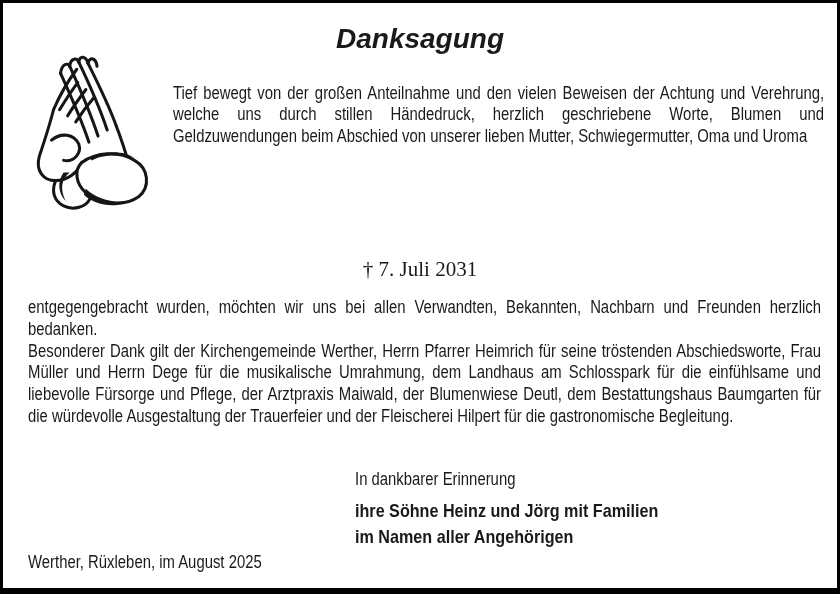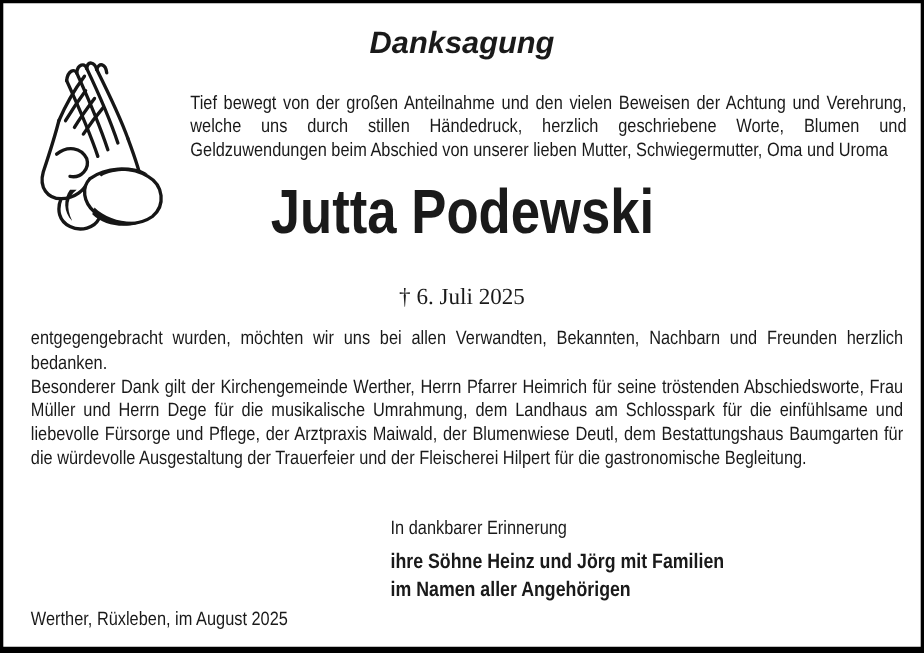--- a/index.html
+++ b/index.html
@@ -125,26 +125,23 @@
       <g fill="#161616" stroke="none">
         <path d="M67,138 C79,150 101,154 115,148 C101,158 77,156 65,144 Z"></path>
         <path d="M71,108 C85,100 105,100 115,108 C101,104 83,104 73,110 Z"></path>
         <path d="M45,122 C39,130 39,142 47,150 C41,138 43,128 51,122 Z"></path>
       </g>
     </svg>
   </div>
 
   <p class="intro cond">Tief bewegt von der großen Anteilnahme und den vielen Beweisen der Achtung und Verehrung, welche uns durch stillen Händedruck, herzlich geschriebene Worte, Blumen und Geldzuwendungen beim Abschied von unserer lieben Mutter, Schwiegermutter, Oma und Uroma</p>
 
-  <div class="name-wrap">
-    <span class="name">Jutta Podewski</span>
-  </div>
 
 
-  <div class="death">† 6. Juli 2025</div>
+  <div class="death">† 7. Juli 2031</div>
 
   <div class="bodytext cond">
     <p>entgegengebracht wurden, möchten wir uns bei allen Verwandten, Bekannten, Nachbarn und Freunden herzlich bedanken.</p>
     <p>Besonderer Dank gilt der Kirchengemeinde Werther, Herrn Pfarrer Heimrich für seine tröstenden Abschiedsworte, Frau Müller und Herrn Dege für die musikalische Umrahmung, dem Landhaus am Schlosspark für die einfühlsame und liebevolle Fürsorge und Pflege, der Arztpraxis Maiwald, der Blumenwiese Deutl, dem Bestattungshaus Baumgarten für die würdevolle Ausgestaltung der Trauerfeier und der Fleischerei Hilpert für die gastronomische Begleitung.</p>
   </div>
 
   <div class="signature cond">
     <div class="sig-intro">In dankbarer Erinnerung</div>
     <div class="sig-bold">ihre Söhne Heinz und Jörg mit Familien</div>
     <div class="sig-bold">im Namen aller Angehörigen</div>

